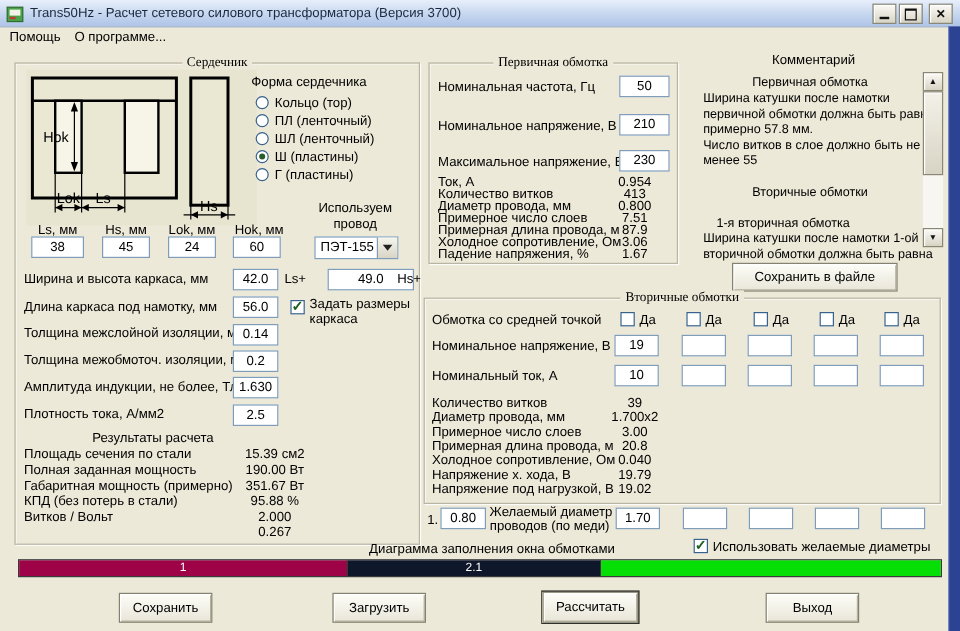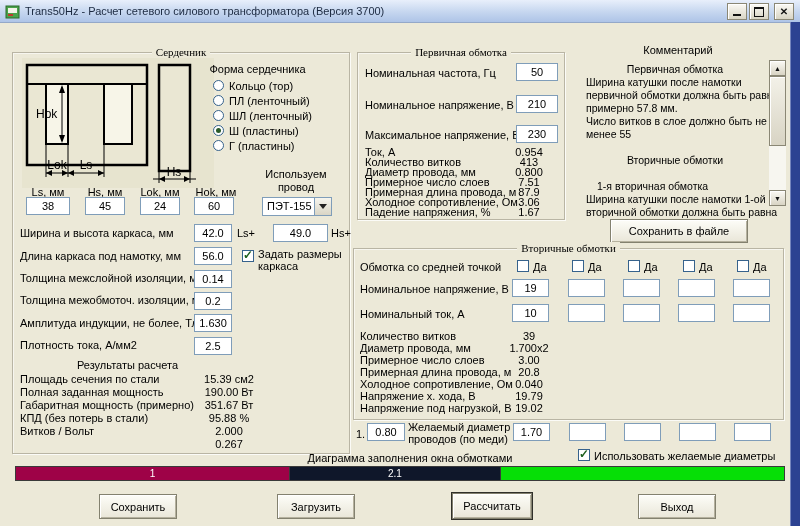--- a/index.html
+++ b/index.html
@@ -85,20 +85,24 @@
         </span>
       <span class="wbtn">
           <span class="g-max"></span>
         </span>
       <span class="wbtn close">
           <span>✕</span>
         </span>
     </span>
   </div>
 
+  <div class="menubar">
+    <span class="menu-item" style="left:8px">Помощь</span>
+    <span class="menu-item" style="left:62px">О программе...</span>
+  </div>
 
   <div class="rborder"></div>
 
   <div class="a gbox" style="left:12px;top:52px;width:336px;height:400px">
     <div class="gtitle"><span>Сердечник</span></div>
   </div>
 
   <svg class="a" style="left:22px;top:58px" width="192" height="130" viewBox="0 0 192 130">
     <rect x="0" y="0" width="192" height="130" fill="#e7e4cf"></rect>
 
@@ -157,21 +161,21 @@
   <div class="a lbl ctr" style="left:140px;top:186px;width:40px">Lok, мм</div>
   <div class="a lbl ctr" style="left:194px;top:186px;width:44px">Hok, мм</div>
   <input class="a inp" style="left: 26px; top: 197px; width: 44px;" value="38">
   <input class="a inp" style="left: 85px; top: 197px; width: 40px;" value="45">
   <input class="a inp" style="left: 140px; top: 197px; width: 40px;" value="24">
   <input class="a inp" style="left: 194px; top: 197px; width: 40px;" value="60">
 
   <div class="a lbl" style="left:20px;top:227px">Ширина и высота каркаса, мм</div>
   <input class="a inp" style="left: 194px; top: 224px; width: 38px;" value="42.0">
   <div class="a lbl" style="left:237px;top:227px">Ls+</div>
-  <input class="a inp" style="left: 273px; top: 224px; width: 55px;" value="49.0">
+  <input class="a inp" style="left: 273px; top: 224px; width: 72px;" value="49.0">
   <div class="a lbl" style="left:331px;top:227px">Hs+</div>
 
   <div class="a lbl" style="left:20px;top:250px">Длина каркаса под намотку, мм</div>
   <input class="a inp" style="left: 194px; top: 247px; width: 38px;" value="56.0">
   <span class="a cb on" style="left:242px;top:250px"></span>
   <div class="a" style="left:258px;top:248px;width:92px;line-height:12px">Задать размеры каркаса</div>
 
   <div class="a lbl" style="left:20px;top:272px">Толщина межслойной изоляции, мм</div>
   <input class="a inp" style="left: 194px; top: 270px; width: 38px;" value="0.14">
 

